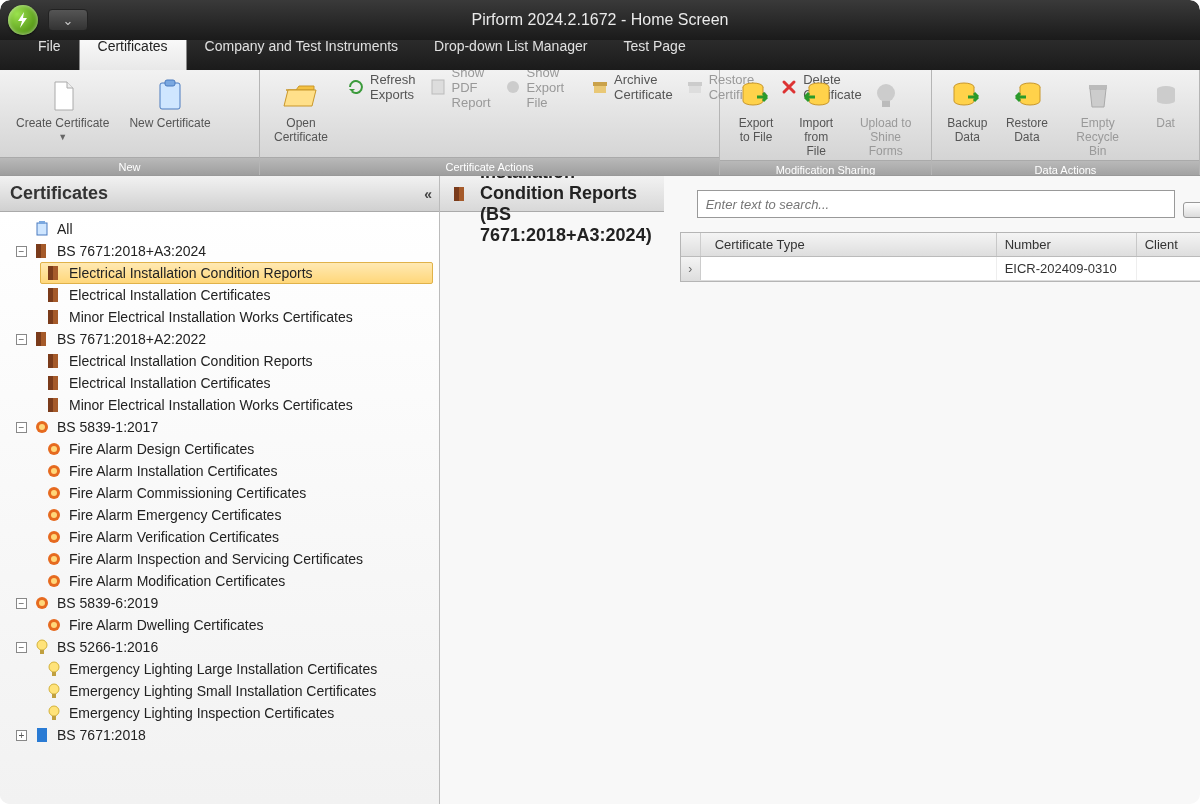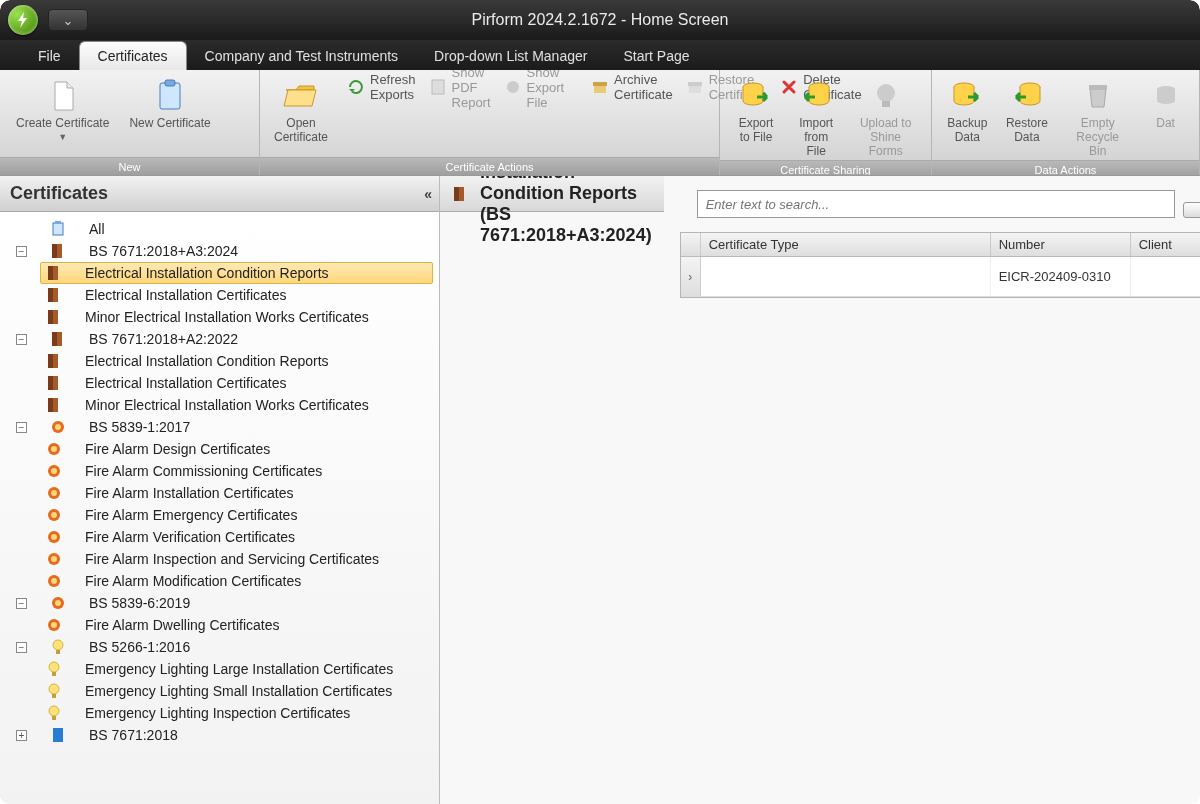--- a/index.html
+++ b/index.html
@@ -54,21 +54,21 @@
   
   .tabstrip {
     height: 30px;
     background: linear-gradient(#2b2b2b, #1b1b1b);
     display: flex;
     align-items: flex-end;
     padding-left: 20px;
     gap: 0;
   }
   .tab {
-    padding: 6px 18px 6px 18px;
+    padding: 6px 18px 16px 18px;
     color: #e0e0e0;
     font-size: 14px;
     cursor: pointer;
     border-top-left-radius: 6px;
     border-top-right-radius: 6px;
   }
   .tab.active {
     background: linear-gradient(#fdfdfd, #e8e8e8);
     color: #222;
     border: 1px solid #888;
@@ -155,21 +155,21 @@
   .tree {
     flex:1;
     overflow:auto;
     padding: 6px 6px 6px 16px;
     background: linear-gradient(#fff,#f2f2f2);
     font-size:14px;
     color:#222;
   }
   .tree-node{ position:relative; }
   .tree-row{
-    display:flex; align-items:center; gap:22px;
+    display:flex; align-items:center; gap:6px;
     padding: 2px 0;
     cursor:pointer;
     white-space:nowrap;
   }
   .tree-children{ margin-left: 28px; border-left: 1px dotted transparent;}
   .expander{
     width:11px; height:11px;
     border:1px solid #888;
     background:#fff;
     font-size:10px; line-height:9px; text-align:center;
@@ -229,32 +229,32 @@
   .gh-cell{
     padding:4px 8px;
     border-right:1px solid #c8c8c8;
   }
   .grid-row{
     display:flex;
     border-bottom:1px solid #ddd;
     font-size:13px;
   }
   .gr-cell{
-    padding:12px 8px;
+    padding:4px 8px;
     border-right:1px solid #eee;
     overflow:hidden; white-space:nowrap;
   }
   .row-indicator{
     width:20px; flex:0 0 20px;
     background:linear-gradient(#f4f4f4,#dedede);
     border-right:1px solid #ccc;
     display:flex; align-items:center; justify-content:center;
     color:#666; font-size:12px;
   }
-  .c1{ flex:0 0 290px;}
+  .c1{ flex:0 0 290px;margin-left:6px;}
   .c2{ flex:0 0 140px;}
   .c3{ flex:1;}
 </style>
 </head>
 <body>
 
 <div class="titlebar">
   <div class="app-btn">
     <svg viewBox="0 0 16 16">
         <path d="M9 0 L3 9 h4 l-2 7 7-10 h-4 z" fill="#fff"></path>
@@ -262,21 +262,21 @@
   </div>
   <div class="qat">⌄</div>
   <div class="title">Pirform 2024.2.1672 - Home Screen</div>
 </div>
 
 <div class="tabstrip">
   <div class="tab">File</div>
   <div class="tab active">Certificates</div>
   <div class="tab">Company and Test Instruments</div>
   <div class="tab">Drop-down List Manager</div>
-  <div class="tab">Start Page</div>
+  <div class="tab">Test Page</div>
 </div>
 
 <div class="ribbon">
 
   <div class="ribbon-group" style="width:260px">
     <div class="group-body">
       <div class="rbtn-large">
         <span class="ricon">
           <svg width="34" height="34" viewBox="0 0 34 34">
               <path d="M9 3 h12 l6 6 v22 h-18 z" fill="#fff" stroke="#aaa"></path>
@@ -397,21 +397,21 @@
         <span class="ricon">
           <svg width="34" height="34" viewBox="0 0 34 34">
               <circle cx="17" cy="14" r="9" fill="#ccc"></circle>
               <rect x="13" y="22" width="8" height="6" fill="#bbb"></rect>
             </svg>
         </span>
         <span style="white-space:pre-line">Upload to
 Shine Forms</span>
       </div>
     </div>
-    <div class="group-label">Certificate Sharing</div>
+    <div class="group-label">Modification Sharing</div>
   </div>
 
   <div class="ribbon-group" style="flex:1">
     <div class="group-body">
       <div class="rbtn-large" style="min-width:58px">
         <span class="ricon">
           <svg width="34" height="34" viewBox="0 0 34 34">
               <ellipse cx="14" cy="8" rx="10" ry="4" fill="#ffd24a" stroke="#c9972a"></ellipse>
               <path d="M4 8 v14 a10 4 0 0 0 20 0 V8" fill="#ffd24a" stroke="#c9972a"></path>
               <path d="M18 18 h10 m0 0 -4 -4 m4 4 -4 4" stroke="#2a9a2a" stroke-width="3" fill="none"></path>
@@ -579,30 +579,30 @@
                 </span>
                 <span>Fire Alarm Design Certificates</span>
               </div>
               <div class="tree-row">
                 <span class="ticon">
                   <svg width="16" height="16" viewBox="0 0 16 16">
                     <circle cx="8" cy="8" r="6" fill="#e66a1f"></circle>
                     <circle cx="8" cy="8" r="3" fill="#ffd77a"></circle>
                   </svg>
                 </span>
-                <span>Fire Alarm Commissioning Certificates</span>
+                <span>Fire Alarm Installation Certificates</span>
               </div>
               <div class="tree-row">
                 <span class="ticon">
                   <svg width="16" height="16" viewBox="0 0 16 16">
                     <circle cx="8" cy="8" r="6" fill="#e66a1f"></circle>
                     <circle cx="8" cy="8" r="3" fill="#ffd77a"></circle>
                   </svg>
                 </span>
-                <span>Fire Alarm Installation Certificates</span>
+                <span>Fire Alarm Commissioning Certificates</span>
               </div>
               <div class="tree-row">
                 <span class="ticon">
                   <svg width="16" height="16" viewBox="0 0 16 16">
                     <circle cx="8" cy="8" r="6" fill="#e66a1f"></circle>
                     <circle cx="8" cy="8" r="3" fill="#ffd77a"></circle>
                   </svg>
                 </span>
                 <span>Fire Alarm Emergency Certificates</span>
               </div>

